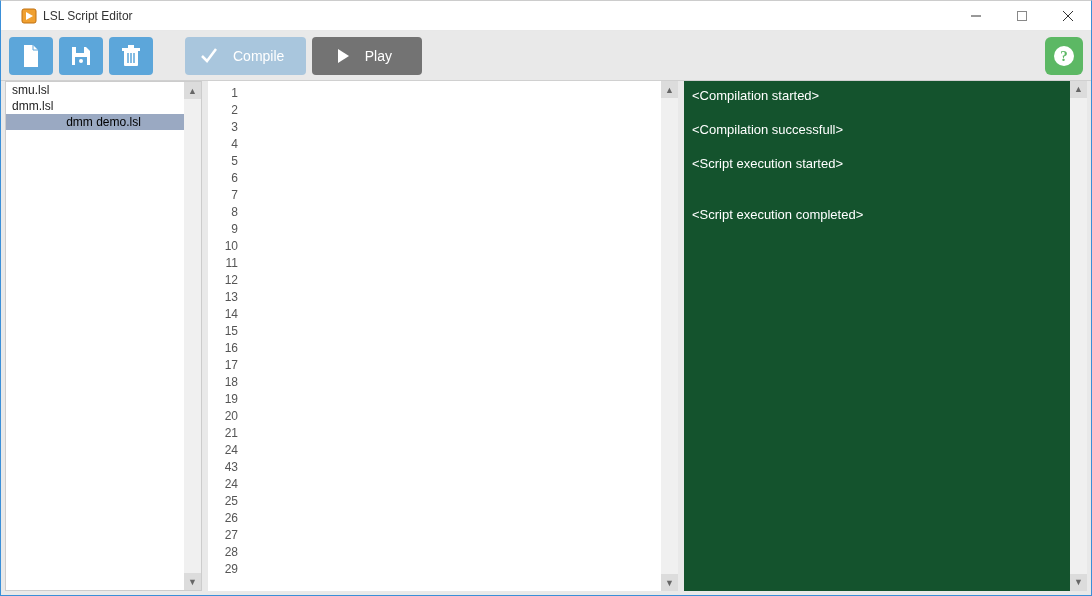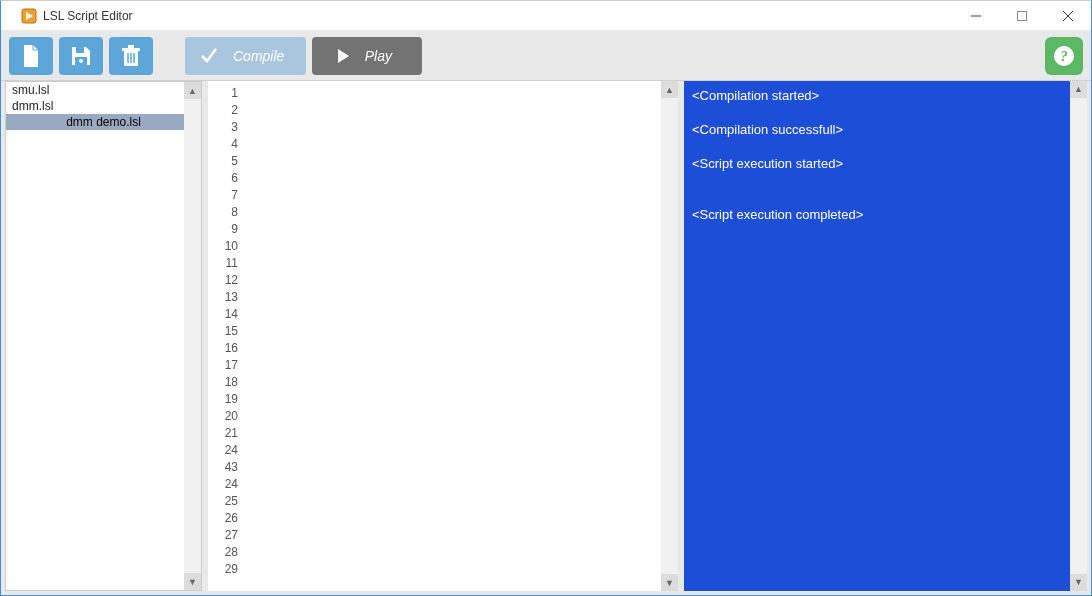--- a/index.html
+++ b/index.html
@@ -49,21 +49,20 @@
     gap: 6px;
   }
   .tbtn {
     height: 38px;
     border-radius: 4px;
     display: flex;
     align-items: center;
     justify-content: center;
     color: #fff;
     cursor: pointer;
-    font-style: italic;
   }
   .icon-btn { width: 44px; background: #5ca6da; }
   .wide-btn { padding: 0 22px 0 14px; gap: 14px; font-size: 14px; }
   .compile-btn { background: #a9c6dd; min-width: 120px; }
   .play-btn { background: #737373; min-width: 110px; }
   .help-btn { background: #5cb864; width: 38px; height: 38px; border-radius: 6px; }
   .toolbar .spacer { flex: 1; }
   .icon-btn.gap-after { margin-right: 26px; }
 
   
@@ -130,21 +129,21 @@
   }
   .editor-scroll {
     position: absolute; right: 0; top: 0; bottom: 0; width: 17px;
     background: #f0f0f0;
     display: flex; flex-direction: column; justify-content: space-between;
   }
 
   
   .output-panel {
     width: 403px;
-    background: #1d4ed8;
+    background: #14532d;
     color: #ffffff;
     margin: 0 4px 4px 0;
     position: relative;
     font-size: 13px;
     padding: 6px 8px;
     line-height: 17px;
   }
   .output-panel .msg { display: block; margin-bottom: 17px; }
   .output-scroll {
     position: absolute; right: 0; top: 0; bottom: 0; width: 17px;

